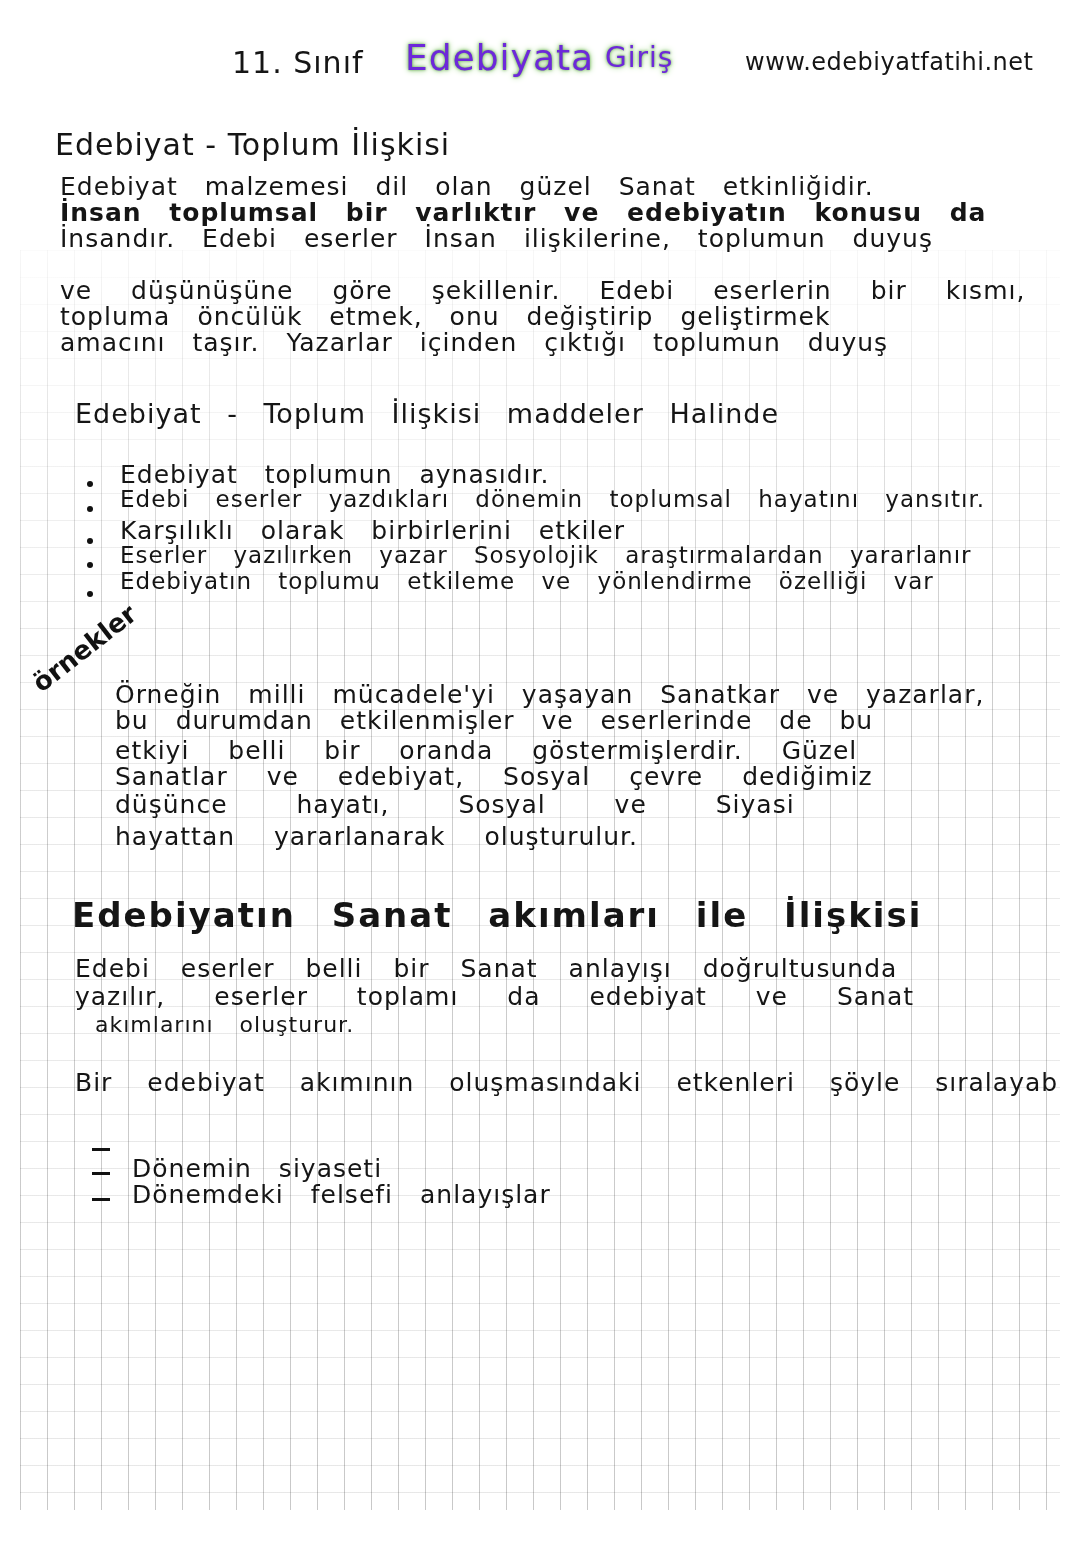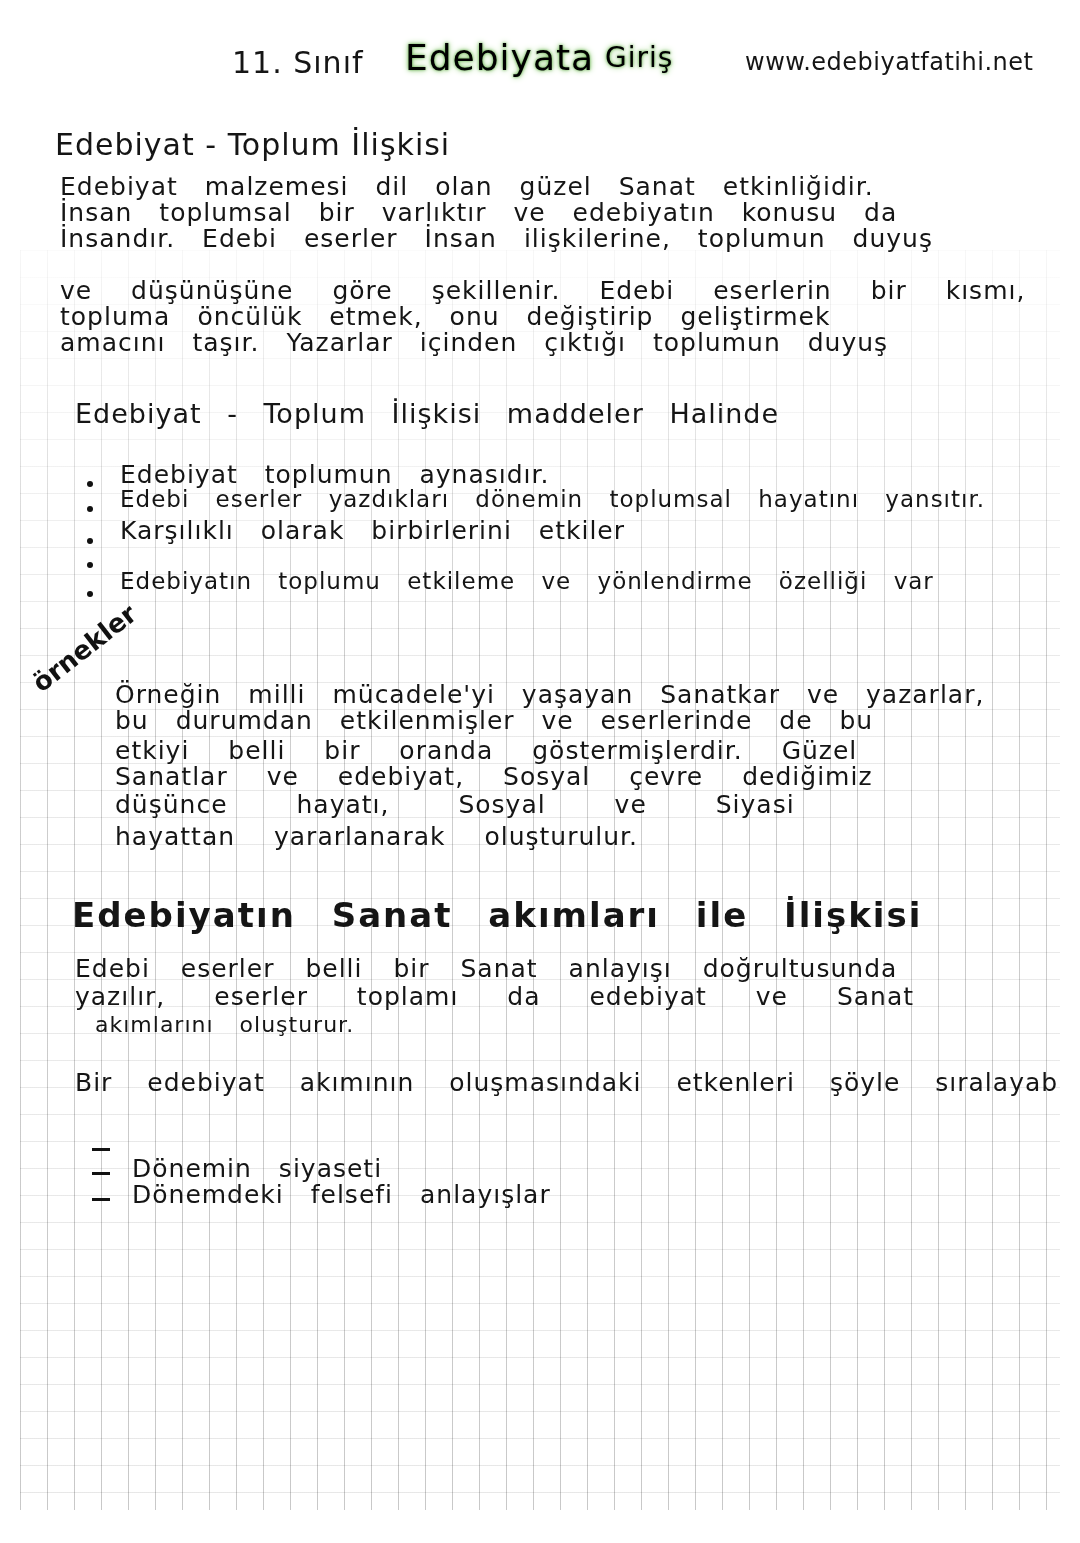--- a/index.html
+++ b/index.html
@@ -38,21 +38,21 @@
     .hw {
       position: absolute;
       font-family: "DejaVu Sans", sans-serif;
       font-weight: normal;
       letter-spacing: 1px;
       white-space: nowrap;
       line-height: 1;
       color: #151515;
       transform-origin: left center;
     }
-    .green { color: #000000; text-shadow: 0 0 3px #5fa84a, 0 0 6px #8fcf70; }
+    .green { color: #6d28d9; text-shadow: 0 0 3px #5fa84a, 0 0 6px #8fcf70; }
     .heading {
       font-size: 30px;
     }
     .bold-heading {
       font-size: 34px;
       font-weight: bold;
       letter-spacing: 2px;
     }
     .body-text {
       font-size: 25px;
@@ -87,35 +87,36 @@
   <div class="hw heading" style="left:232px; top:48px; font-size:30px;">
     <span>11. Sınıf</span>
   </div>
   <div class="hw heading green" style="left:405px; top:40px; font-size:36px;">Edebiyata</div>
   <div class="hw heading green" style="left:605px; top:44px; font-size:28px;">Giriş</div>
   <div class="hw" style="left:745px; top:50px; font-size:24px; letter-spacing:0.5px;">www.edebiyatfatihi.net</div>
 
   <div class="hw heading" style="left:55px; top:130px; font-size:30px;">Edebiyat - Toplum İlişkisi</div>
 
   <div class="hw body-text" style="left:60px; top:174px;">Edebiyat malzemesi dil olan güzel Sanat etkinliğidir.</div>
-  <div class="hw body-text" style="left:60px; top:200px;">İnsan toplumsal bir varlıktır ve edebiyatın konusu da</div>
+  <div class="hw body-text" style="left:60px; top:200px;font-weight:bold;">İnsan toplumsal bir varlıktır ve edebiyatın konusu da</div>
   <div class="hw body-text" style="left:60px; top:226px;">İnsandır. Edebi eserler İnsan ilişkilerine, toplumun duyuş</div>
   <div class="hw body-text" style="left:60px; top:278px; word-spacing:30px;">ve düşünüşüne göre şekillenir. Edebi eserlerin bir kısmı,</div>
   <div class="hw body-text" style="left:60px; top:304px;">topluma öncülük etmek, onu değiştirip geliştirmek</div>
   <div class="hw body-text" style="left:60px; top:330px;">amacını taşır. Yazarlar içinden çıktığı toplumun duyuş</div>
 
   <div class="hw heading" style="left:75px; top:400px; font-size:27px; word-spacing:16px;">Edebiyat - Toplum İlişkisi maddeler Halinde</div>
 
   <div class="bullet-dot" style="left:87px; top:481px;"></div>
   <div class="hw body-text" style="left:120px; top:462px;">Edebiyat toplumun aynasıdır.</div>
   <div class="bullet-dot" style="left:87px; top:506px;"></div>
   <div class="hw body-text" style="left:120px; top:488px; font-size:23px;">Edebi eserler yazdıkları dönemin toplumsal hayatını yansıtır.</div>
   <div class="bullet-dot" style="left:87px; top:538px;"></div>
   <div class="hw body-text" style="left:120px; top:518px;">Karşılıklı olarak birbirlerini etkiler</div>
   <div class="bullet-dot" style="left:87px; top:562px;"></div>
+  <div class="hw body-text" style="left:120px; top:544px; font-size:23px;">Eserler yazılırken yazar Sosyolojik araştırmalardan yararlanır</div>
   <div class="bullet-dot" style="left:87px; top:591px;"></div>
   <div class="hw body-text" style="left:120px; top:570px; font-size:23px;">Edebiyatın toplumu etkileme ve yönlendirme özelliği var</div>
 
   <div class="side-note" style="left:45px; top:668px;">örnekler</div>
 
   <div class="hw body-text" style="left:115px; top:682px;">Örneğin milli mücadele'yi yaşayan Sanatkar ve yazarlar,</div>
   <div class="hw body-text" style="left:115px; top:708px;">bu durumdan etkilenmişler ve eserlerinde de bu</div>
   <div class="hw body-text" style="left:115px; top:738px; word-spacing:30px;">etkiyi belli bir oranda göstermişlerdir. Güzel</div>
   <div class="hw body-text" style="left:115px; top:764px; word-spacing:30px;">Sanatlar ve edebiyat, Sosyal çevre dediğimiz</div>
   <div class="hw body-text" style="left:115px; top:792px; word-spacing:60px;">düşünce hayatı, Sosyal ve Siyasi</div>

